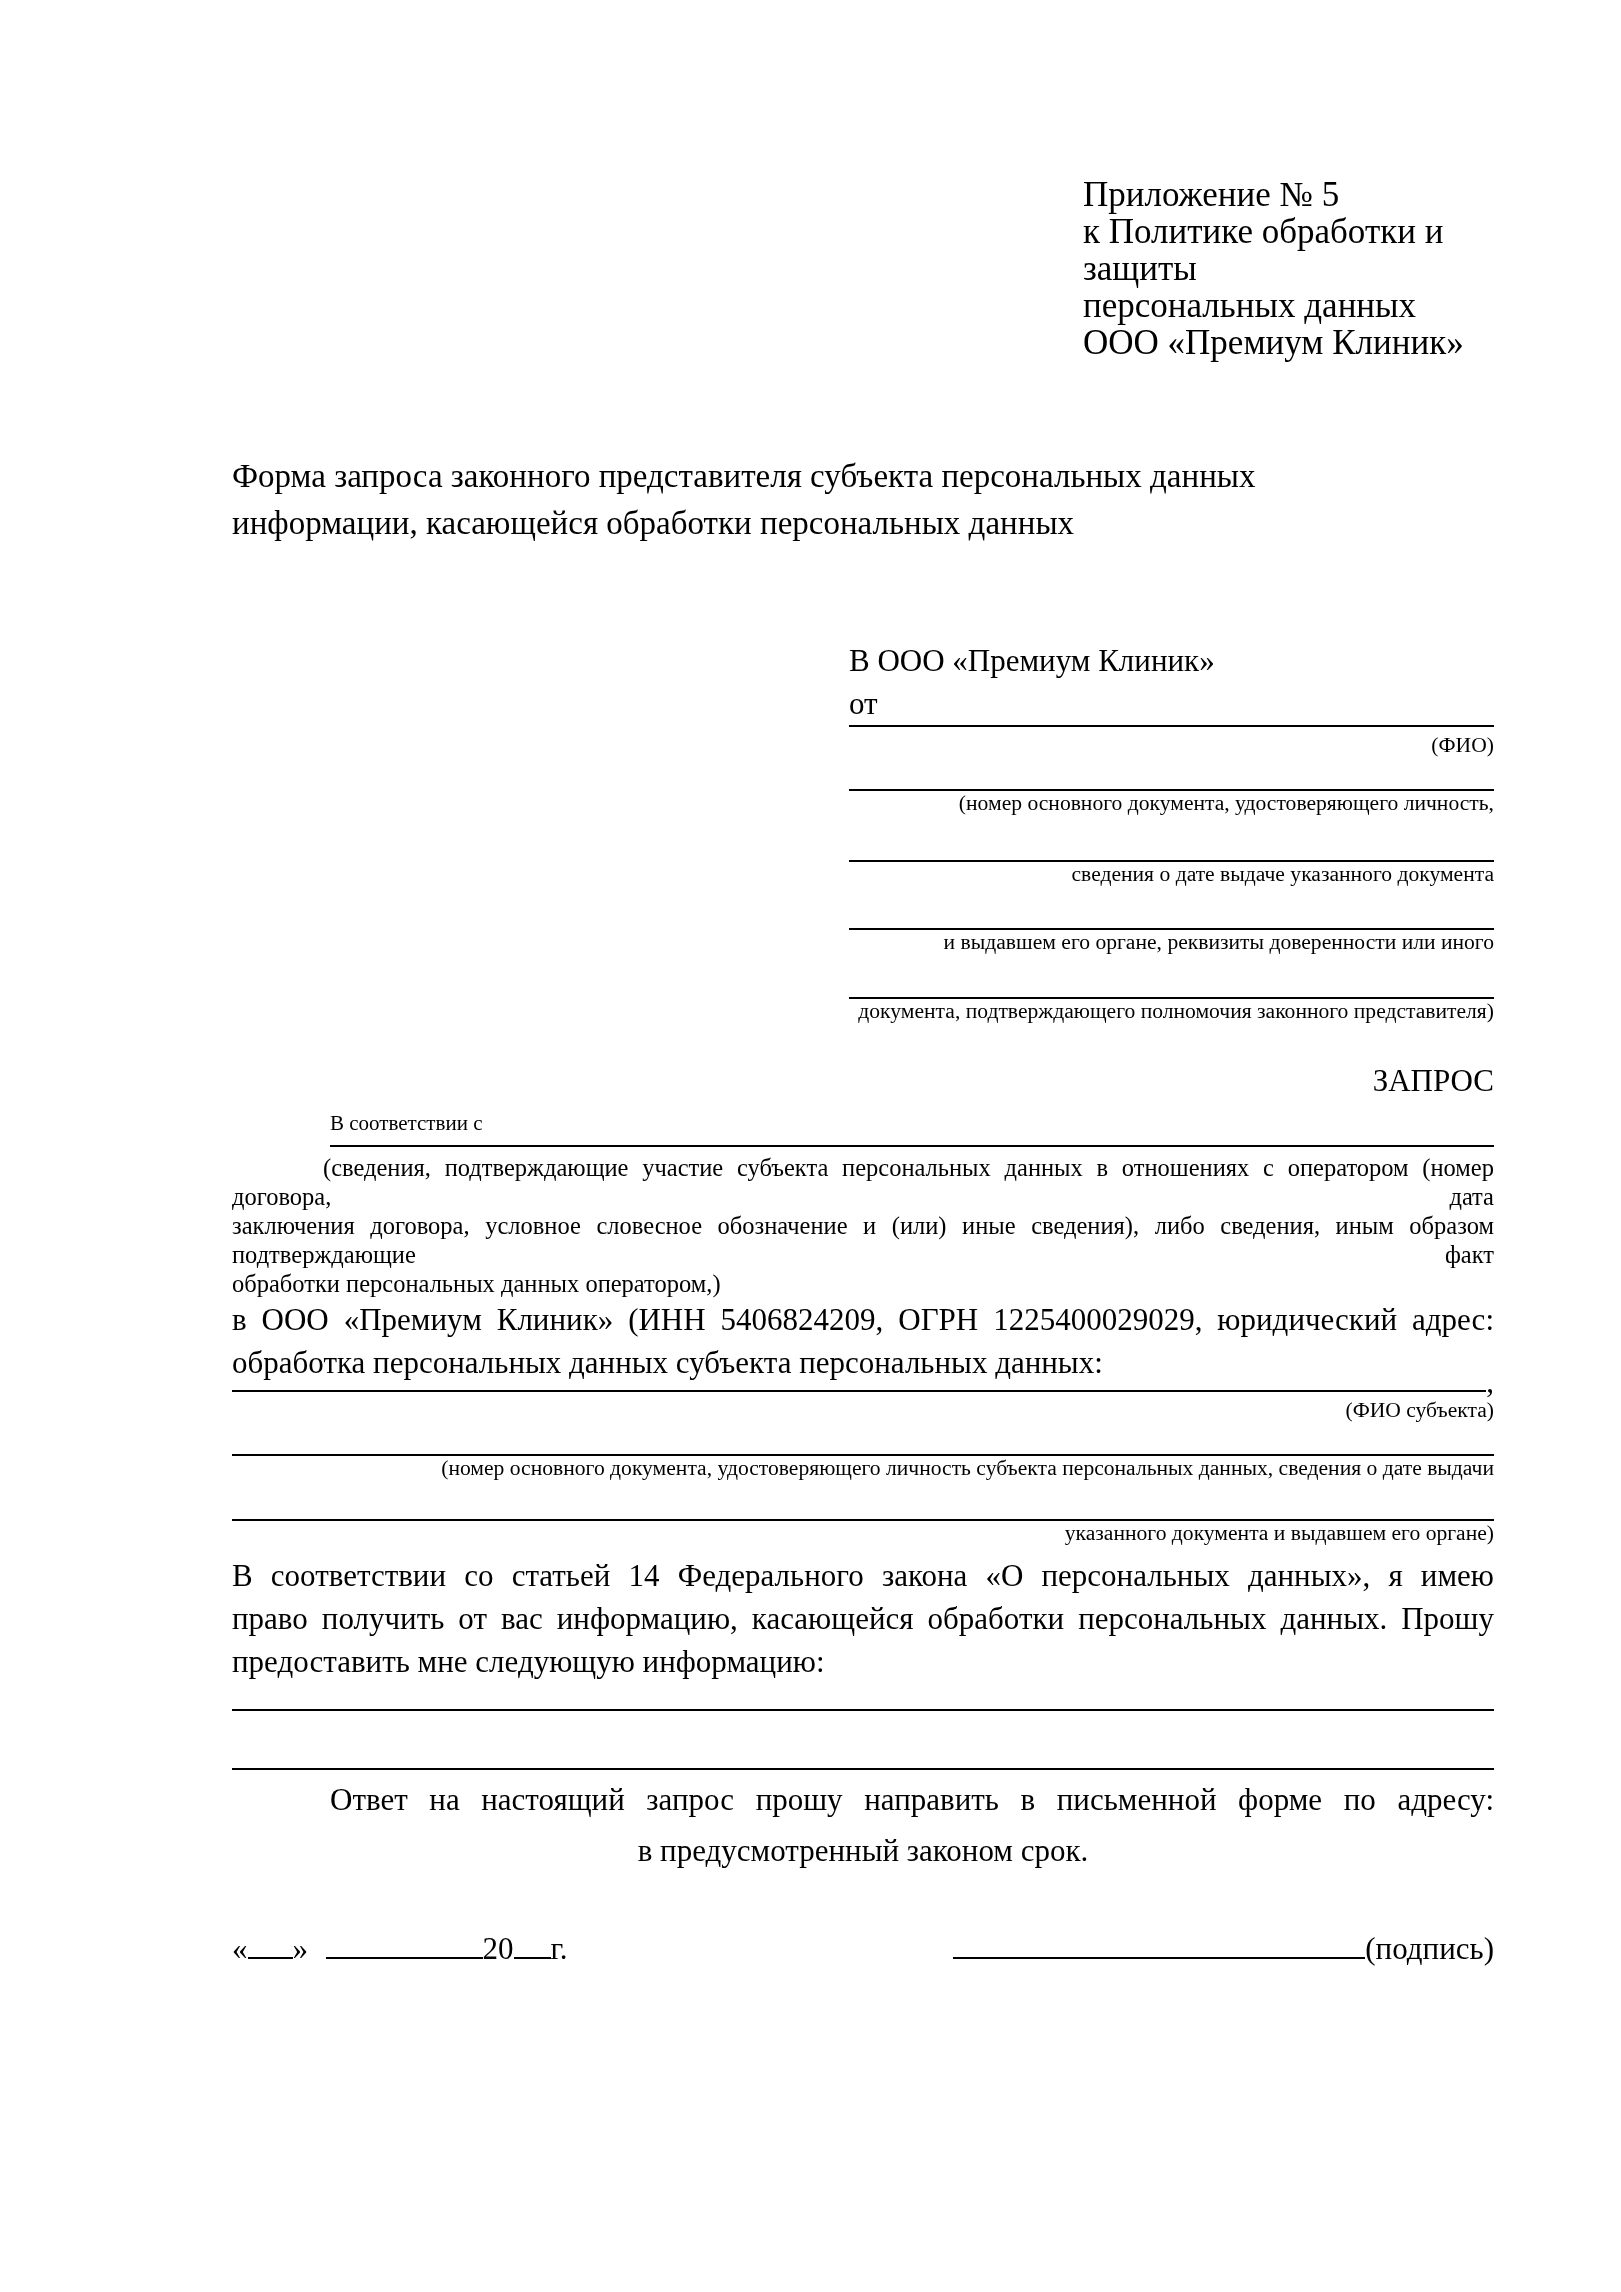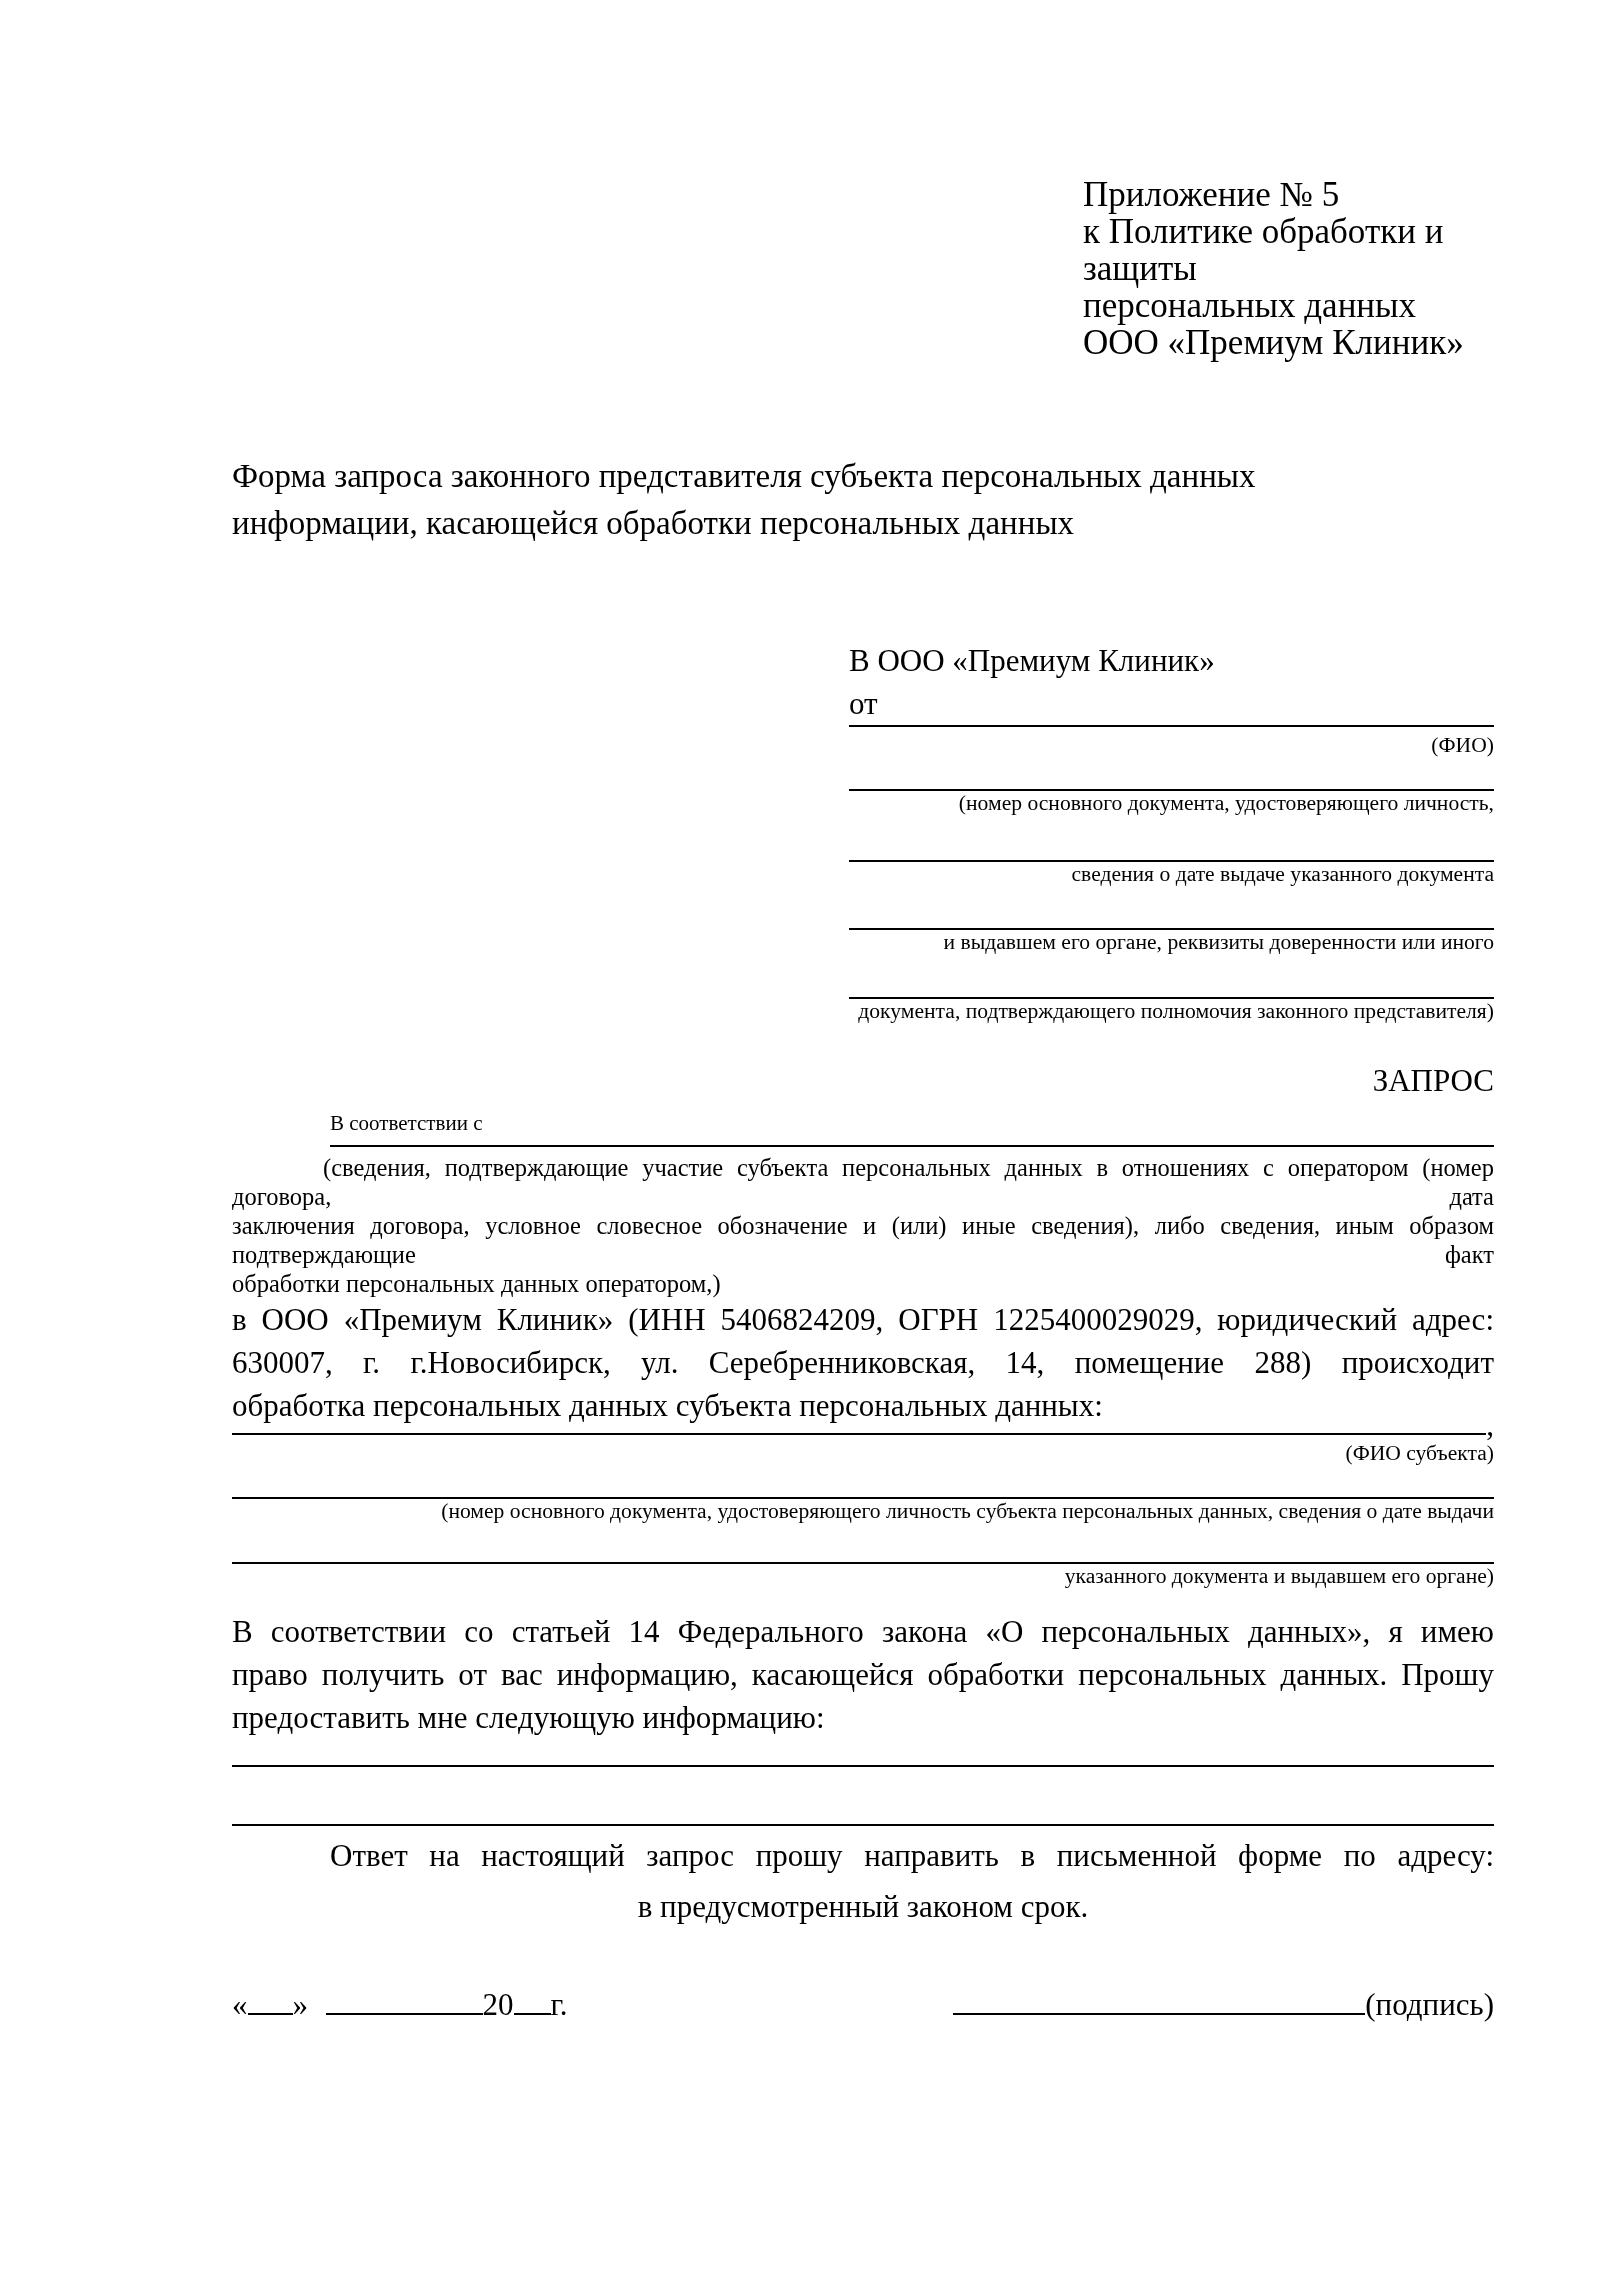--- a/index.html
+++ b/index.html
@@ -31,21 +31,21 @@
   .note { font-size:24.5px; line-height:29px; }
   .note .first { text-indent:91px; }
   .just { text-align:justify; text-align-last:justify; }
   .body-par { font-size:31px; line-height:43px; }
   .comma-row { display:flex; height:19.6px; margin-top:-11.8px; font-size:31px; }
   .comma-row .fill { margin-bottom:0; }
   .comma-row .comma { line-height:19.6px; }
   .sub-cap { margin-top:5.9px; }
   .doc-blank-1 { height:31px; border-bottom:2px solid #000; }
   .doc-blank-2 { height:37px; border-bottom:2px solid #000; }
-  .law { margin-top:21px; }
+  .law { margin-top:8px; }
   .fw-line-1 { height:25.5px; border-bottom:2px solid #000; }
   .fw-line-2 { height:57px; border-bottom:2px solid #000; }
   .reply1 { margin-top:7.8px; font-size:31px; line-height:43px; text-indent:98px; }
   .reply2 { font-size:31px; line-height:43px;align-items:center; }
   
   .foot { display:flex; justify-content:space-between; margin-top:55px; font-size:31px; line-height:43px; }
   .u { display:inline-block; border-bottom:2px solid #000; }
   .u-day { width:45px; }
   .u-month { width:157px; margin-left:17.6px; }
   .u-year { width:37px; }
@@ -97,21 +97,20 @@
   </div>
 
   <div class="note">
     <div class="just first">(сведения, подтверждающие участие субъекта персональных данных в отношениях с оператором (номер договора, дата</div>
     <div class="just">заключения договора, условное словесное обозначение и (или) иные сведения), либо сведения, иным образом подтверждающие факт</div>
     <div>обработки персональных данных оператором,)</div>
   </div>
 
   <div class="body-par">
     <div class="just">в ООО «Премиум Клиник» (ИНН 5406824209, ОГРН 1225400029029, юридический адрес:</div>
-    <div class="just">630007, г. г.Новосибирск, ул. Серебренниковская, 14, помещение 288) происходит</div>
     <div>обработка персональных данных субъекта персональных данных:</div>
   </div>
 
   <div class="comma-row">
     <span class="fill"></span>
     <span class="comma">,</span>
   </div>
   <div class="cap sub-cap">(ФИО субъекта)</div>
 
   <div class="doc-blank-1"></div>

